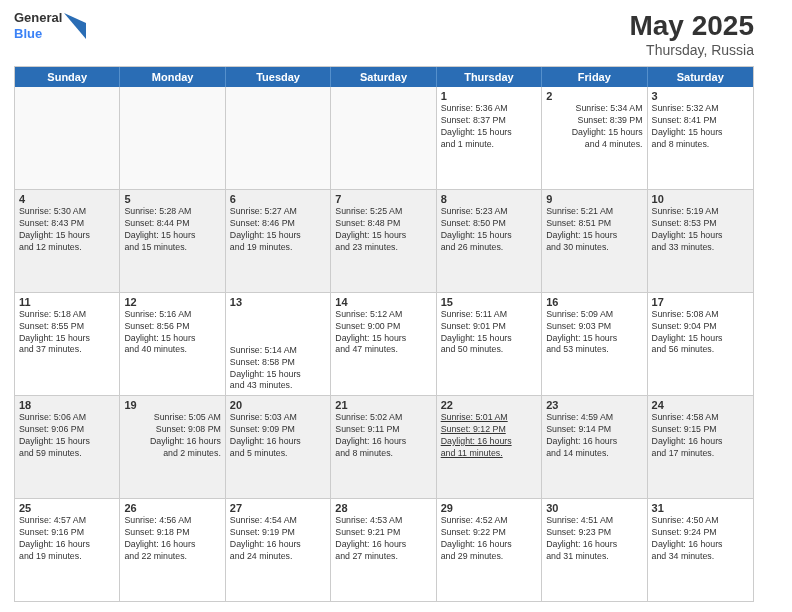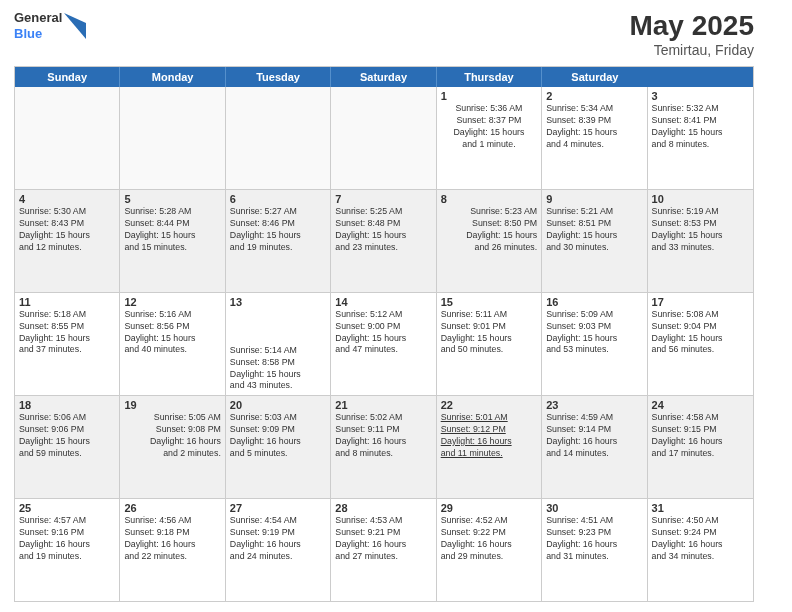--- a/index.html
+++ b/index.html
@@ -120,49 +120,50 @@
       <div class="logo-text">
         <span class="logo-general">General</span>
         <span class="logo-blue">Blue</span>
       </div>
       <svg class="logo-icon" viewBox="0 0 22 26" xmlns="http://www.w3.org/2000/svg">
         <polygon points="0,0 22,10 22,26" fill="#2a6db5"></polygon>
       </svg>
     </div>
     <div class="title-block">
       <div class="title-month">May 2025</div>
-      <div class="title-location">Temirtau, Friday</div>
+      <div class="title-location">Thursday, Russia</div>
     </div>
   </div>
 
   <div class="calendar">
     <div class="cal-header">
       <div class="cal-header-cell">Sunday</div>
       <div class="cal-header-cell">Monday</div>
       <div class="cal-header-cell">Tuesday</div>
       <div class="cal-header-cell">Saturday</div>
       <div class="cal-header-cell">Thursday</div>
+      <div class="cal-header-cell">Friday</div>
       <div class="cal-header-cell">Saturday</div>
     </div>
     <div class="cal-body" id="cal-body">
     <div class="cal-row">
           <div class="cal-cell empty"></div>
           <div class="cal-cell empty"></div>
           <div class="cal-cell empty"></div>
           <div class="cal-cell empty"></div>
           <div class="cal-cell">
             <div class="day-num">1</div>
-            <div class="cell-info" style="white-space: pre-line; text-align: center;">Sunrise: 5:36 AM
+            <div class="cell-info" style="white-space: pre-line;">Sunrise: 5:36 AM
 Sunset: 8:37 PM
 Daylight: 15 hours
 and 1 minute.</div>
           </div>
           <div class="cal-cell">
             <div class="day-num">2</div>
-            <div class="cell-info" style="white-space: pre-line;">Sunrise: 5:34 AM
+            <div class="cell-info" style="white-space: pre-line; text-align: right;">Sunrise: 5:34 AM
 Sunset: 8:39 PM
 Daylight: 15 hours
 and 4 minutes.</div>
           </div>
           <div class="cal-cell">
             <div class="day-num">3</div>
             <div class="cell-info" style="white-space: pre-line;">Sunrise: 5:32 AM
 Sunset: 8:41 PM
 Daylight: 15 hours
 and 8 minutes.</div>
@@ -192,21 +193,21 @@
           </div>
           <div class="cal-cell shaded">
             <div class="day-num">7</div>
             <div class="cell-info" style="white-space: pre-line;">Sunrise: 5:25 AM
 Sunset: 8:48 PM
 Daylight: 15 hours
 and 23 minutes.</div>
           </div>
           <div class="cal-cell shaded">
             <div class="day-num">8</div>
-            <div class="cell-info" style="white-space: pre-line; text-align: right;">Sunrise: 5:23 AM
+            <div class="cell-info" style="white-space: pre-line;">Sunrise: 5:23 AM
 Sunset: 8:50 PM
 Daylight: 15 hours
 and 26 minutes.</div>
           </div>
           <div class="cal-cell shaded">
             <div class="day-num">9</div>
             <div class="cell-info" style="white-space: pre-line;">Sunrise: 5:21 AM
 Sunset: 8:51 PM
 Daylight: 15 hours
 and 30 minutes.</div>

